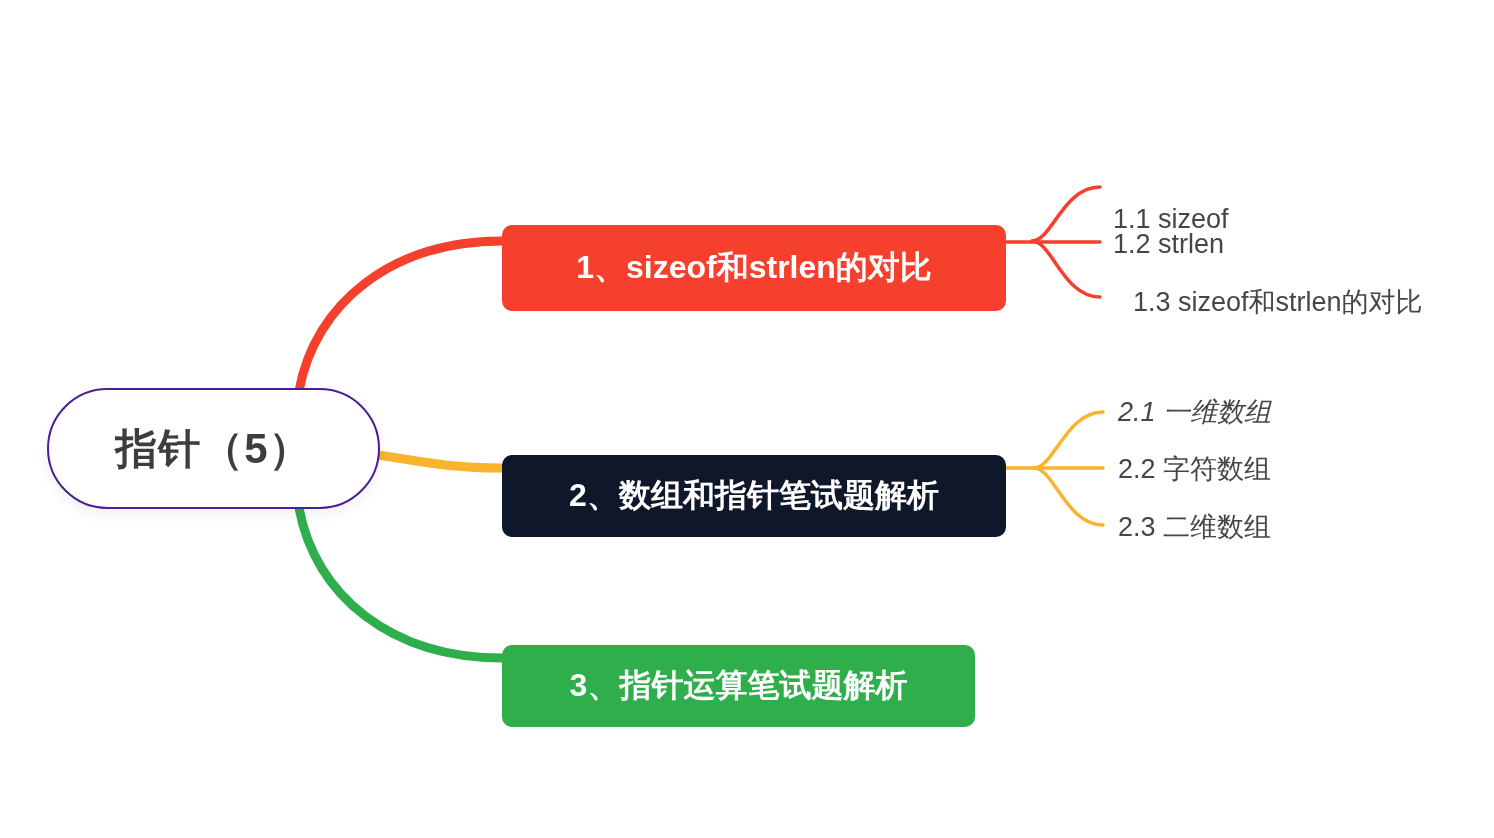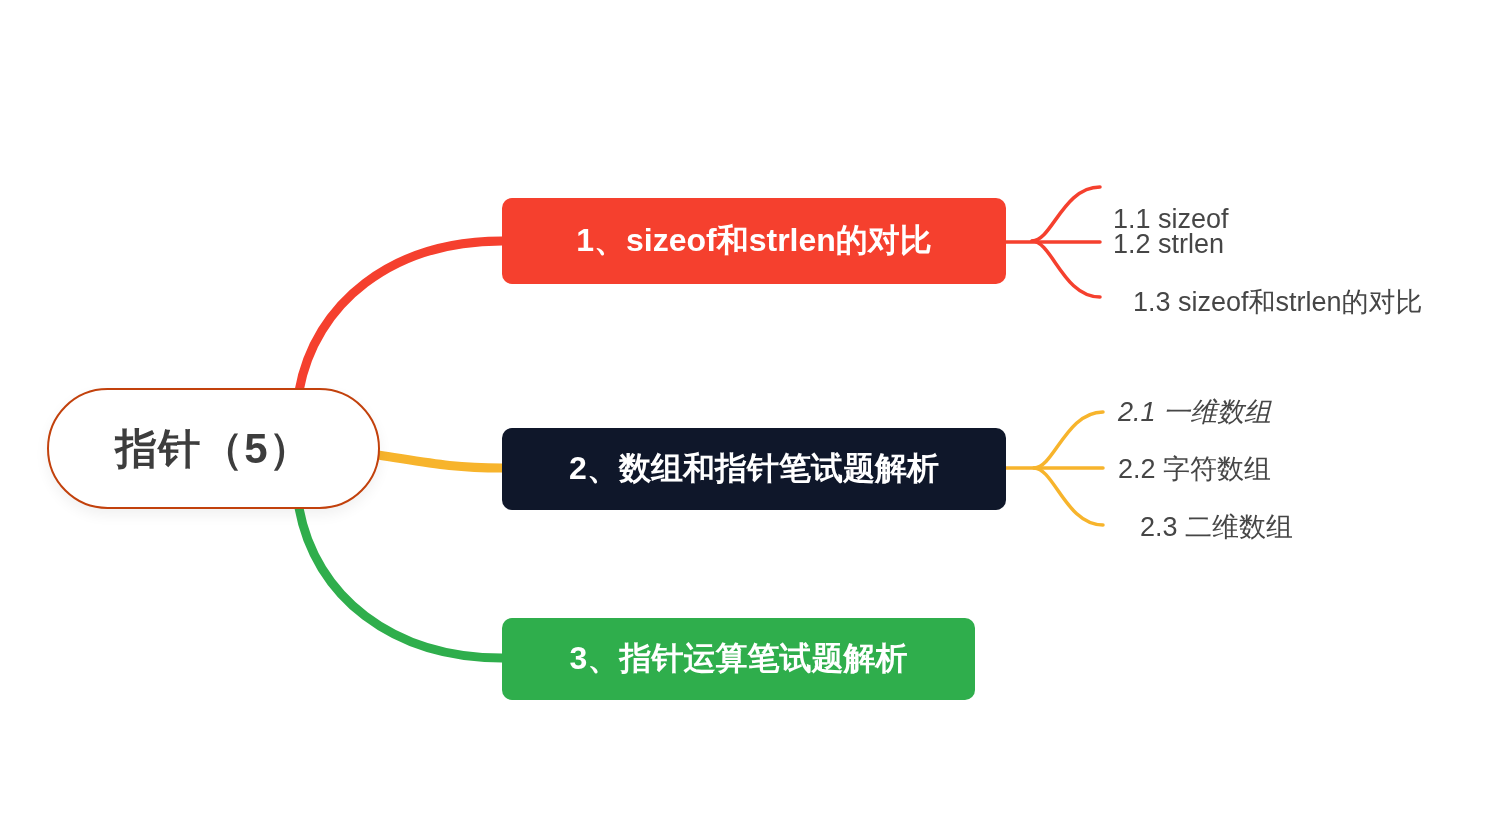--- a/index.html
+++ b/index.html
@@ -36,32 +36,33 @@
   .node {
     position: absolute;
     display: flex;
     align-items: center;
     justify-content: center;
     box-sizing: border-box;
     cursor: pointer;
   }
   .root-node {
     background: #ffffff;
-    border: 2px solid #c2410c;
+    border: 2px solid #4c1d95;
     border-radius: 62px;
     box-shadow: 0 6px 14px rgba(0,0,0,0.06);
     font-size: 42px;
     font-weight: bold;
     letter-spacing: 1px;
   }
   .branch-node {
     border-radius: 10px;
     font-size: 32px;
     font-weight: bold;
     color: #ffffff;
+    margin-top: 27px;
   }
   .leaf {
     position: absolute;
     transform: translateY(-50%);
     font-size: 27px;
     white-space: nowrap;
     cursor: pointer;
   }
 </style>
 </head>
@@ -99,15 +100,15 @@
   <div class="node branch-node" style="left: 502px; top: 618px; width: 473px; height: 82px; background-color: rgb(47, 174, 76); color: rgb(255, 255, 255);">
     <span>3、指针运算笔试题解析</span>
   </div>
 
   <div class="leaf" style="left: 1113px; top: 187px; color: rgb(70, 70, 70); margin-top: 32px;">1.1 sizeof</div>
   <div class="leaf" style="left: 1113px; top: 244px; color: rgb(70, 70, 70); text-align: center;">1.2 strlen</div>
   <div class="leaf" style="left: 1133px; top: 302px; color: rgb(70, 70, 70);">1.3 sizeof和strlen的对比</div>
 
   <div class="leaf" style="left: 1118px; top: 412px; color: rgb(70, 70, 70); font-style: italic;">2.1 一维数组</div>
   <div class="leaf" style="left: 1118px; top: 469px; color: rgb(70, 70, 70);">2.2 字符数组</div>
-  <div class="leaf" style="left: 1118px; top: 527px; color: rgb(70, 70, 70); margin-left: 22px;">2.3 二维数组</div>
+  <div class="leaf" style="left: 1118px; top: 527px; color: rgb(70, 70, 70);">2.3 二维数组</div>
 
 </div>
 
 </body></html>

